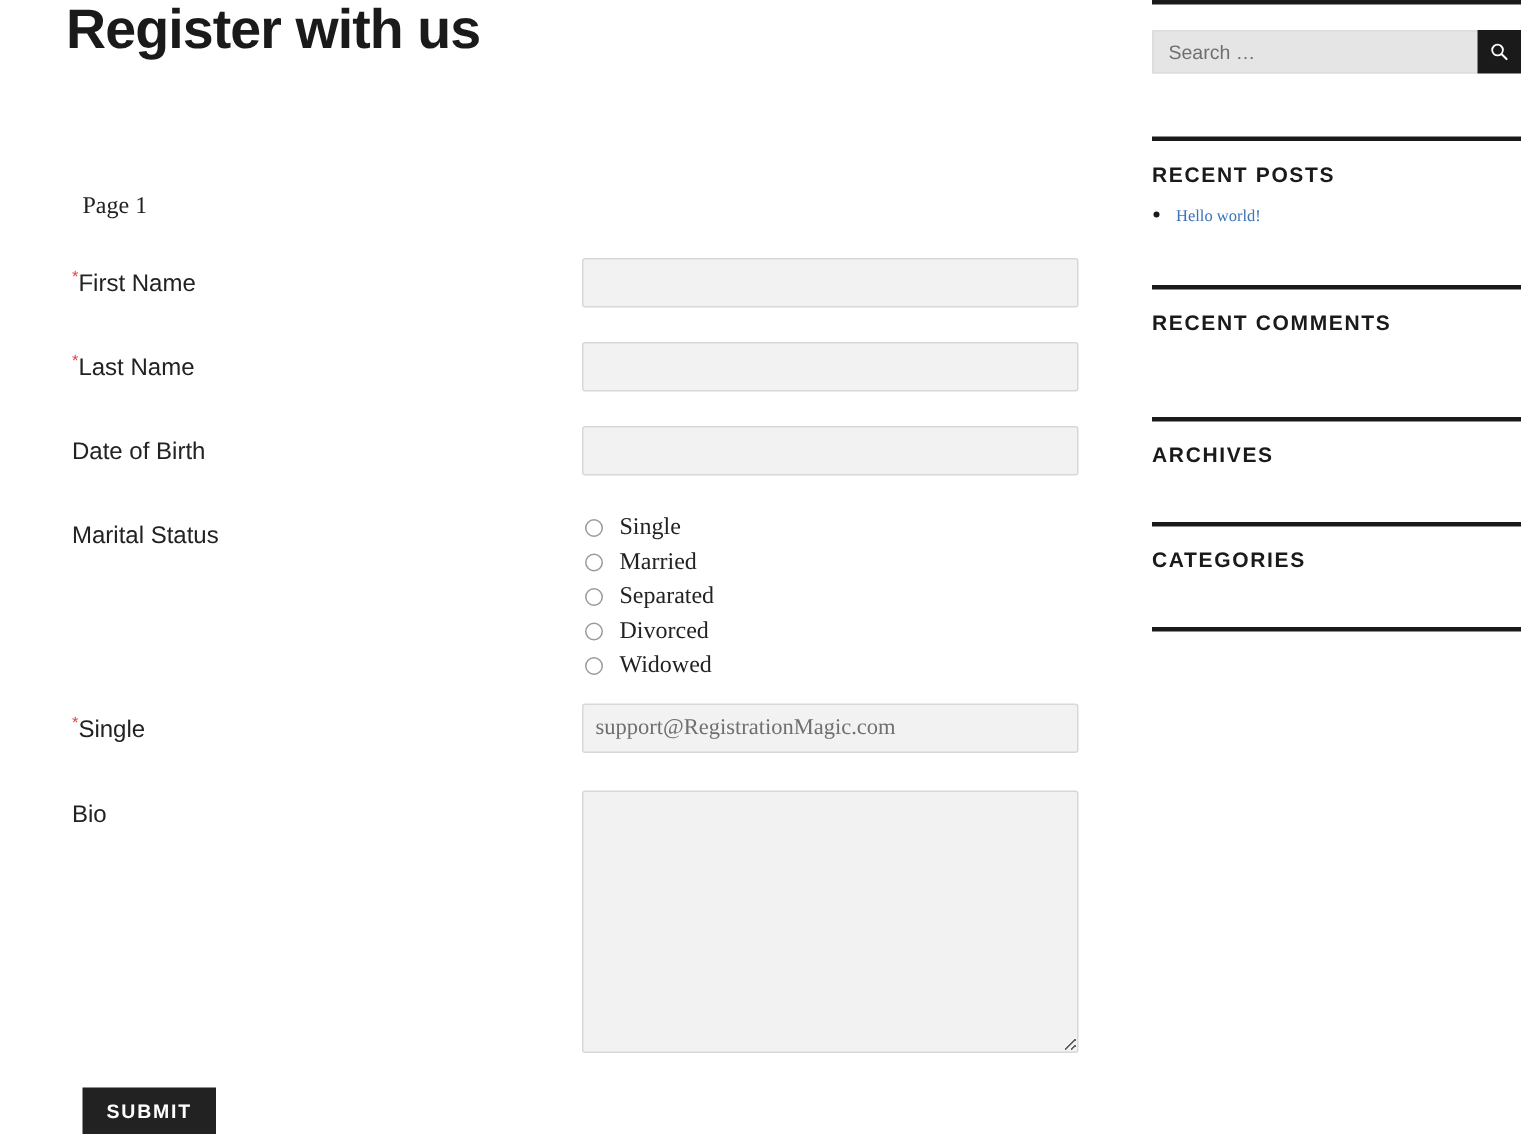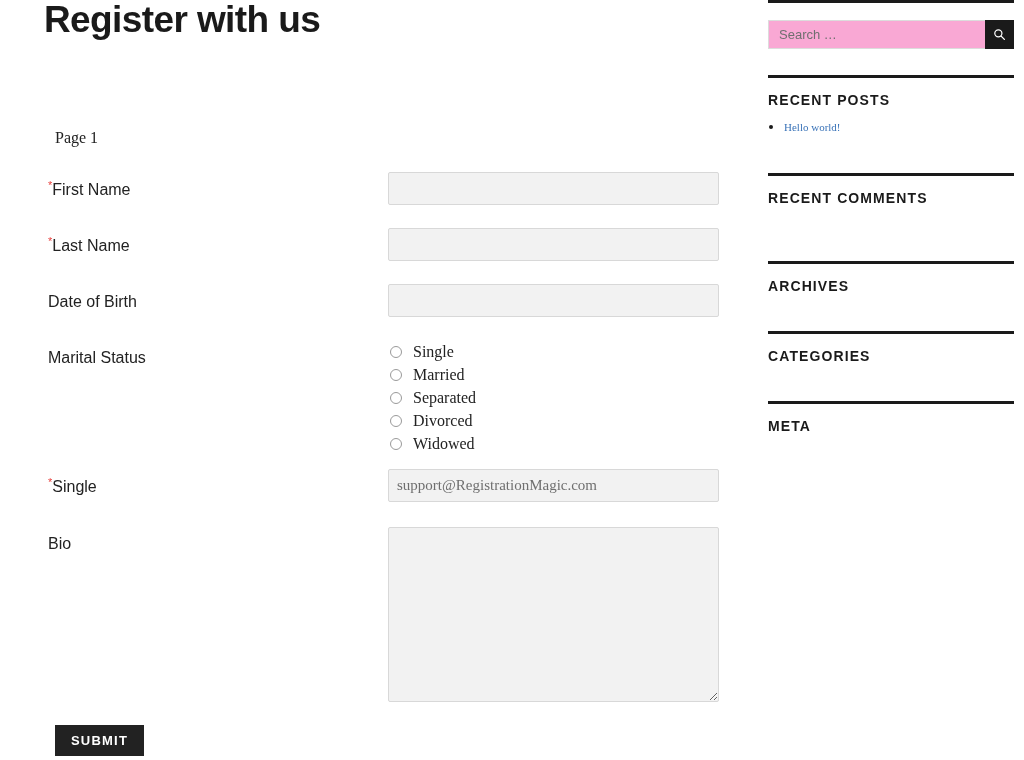--- a/index.html
+++ b/index.html
@@ -192,21 +192,21 @@
   }
 
   .search-wrap {
     display: flex;
     margin-top: 17px;
     width: 100%;
   }
   .search-input {
     flex: 1;
     height: 29px;
-    background: #f9a8d4;
+    background: #e5e5e5;
     border: 1px solid #dcdcdc;
     border-right: none;
     padding: 2px 10px;
     font-family: "Liberation Sans", sans-serif;
     font-size: 13px;
     color: #666;
     outline: none;
   }
   .search-input::placeholder { color: #6f6f6f; opacity: 1; }
   .search-btn {
@@ -350,21 +350,21 @@
     <div class="search-wrap">
       <input class="search-input" type="text" placeholder="Search …" style="">
       <button class="search-btn">
         <svg width="13" height="13" viewBox="0 0 16 16">
           <circle cx="6.6" cy="6.6" r="4.4" fill="none" stroke="#ffffff" stroke-width="1.5"></circle>
           <line x1="10" y1="10" x2="14" y2="14" stroke="#ffffff" stroke-width="1.7" stroke-linecap="round"></line>
         </svg>
       </button>
     </div>
 
-    <div class="widget" style="margin-top:26px;">
+    <div class="widget" style="margin-top:42px;">
       <div class="widget-rule"></div>
       <h2 class="widget-title">Recent Posts</h2>
       <ul class="widget-list">
         <li>
           <a class="widget-link" href="#">Hello world!</a>
         </li>
       </ul>
     </div>
 
     <div class="widget" style="margin-top:37px;">
@@ -378,18 +378,17 @@
       <h2 class="widget-title">Archives</h2>
     </div>
 
     <div class="widget" style="margin-top:37px;">
       <div class="widget-rule"></div>
       <h2 class="widget-title">Categories</h2>
     </div>
 
     <div class="widget" style="margin-top:37px;">
       <div class="widget-rule"></div>
-      <h2 class="widget-title">Meta</h2>
     </div>
 
   </div>
 
 </div>
 
 </body></html>

